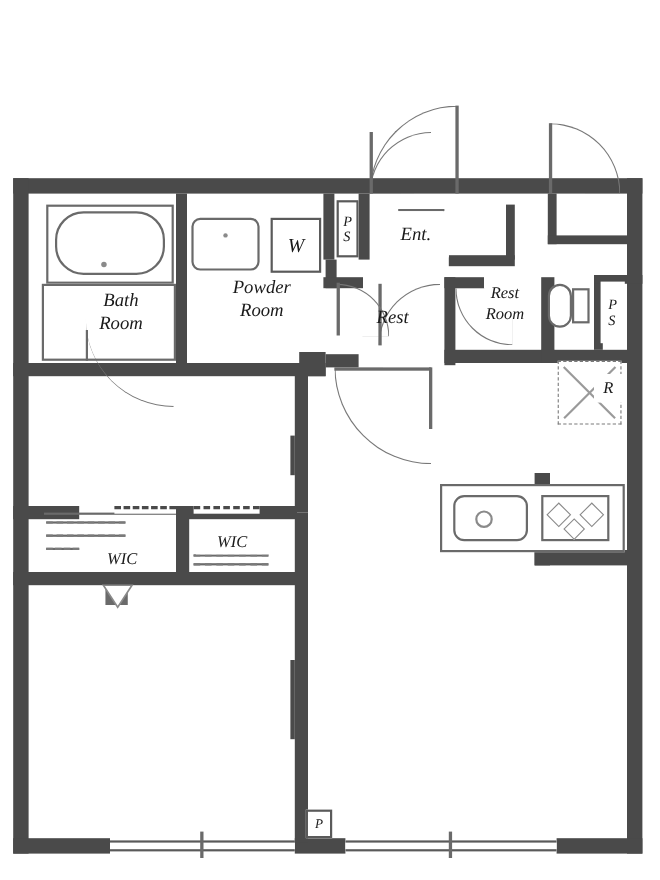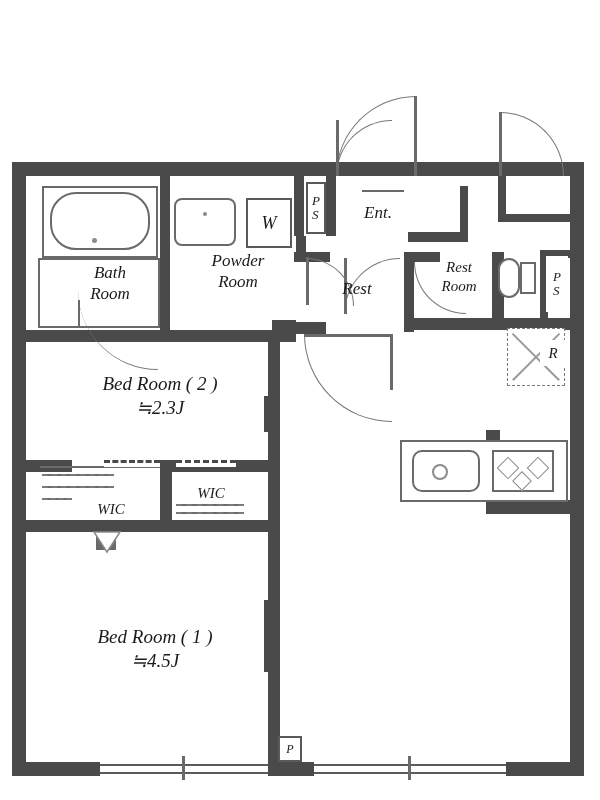--- a/index.html
+++ b/index.html
@@ -200,18 +200,14 @@
   <div class="boxlabel" style="left:178px; top:482px; width:66px; height:22px; font-size:15px; border:none;">WIC</div>
   <div class="boxlabel" style="left:278px; top:736px; width:24px; height:26px; font-size:12px;">P</div>
 
   <div class="room-label rl-med" style="left:60px; top:262px; width:100px;">Bath
 Room</div>
   <div class="room-label rl-med" style="left:178px; top:250px; width:120px;">Powder
 Room</div>
   <div class="room-label rl-med" style="left:322px; top:278px; width:70px;">Rest</div>
   <div class="room-label rl-small" style="left:424px; top:258px; width:70px;">Rest
 Room</div>
-  <div class="room-label rl-big" style="left:60px; top:372px; width:200px;">Bed Room ( 2 )
-≒2.3J</div>
-  <div class="room-label rl-big" style="left:50px; top:625px; width:210px;">Bed Room ( 1 )
-≒4.5J</div>
 
 </div>
 
 </body></html>

